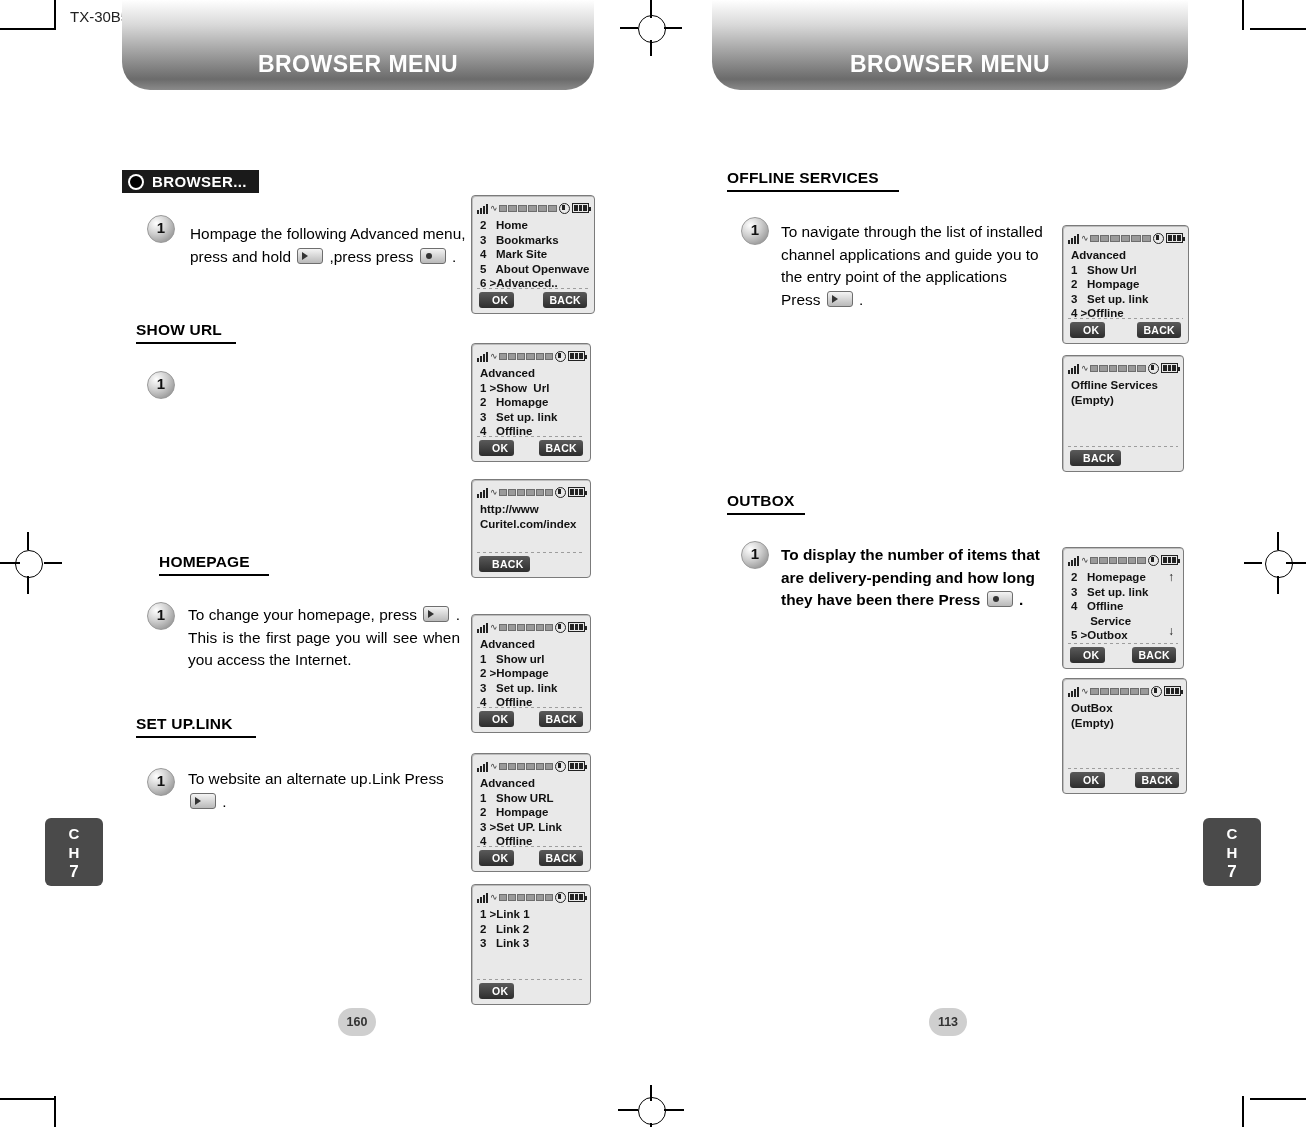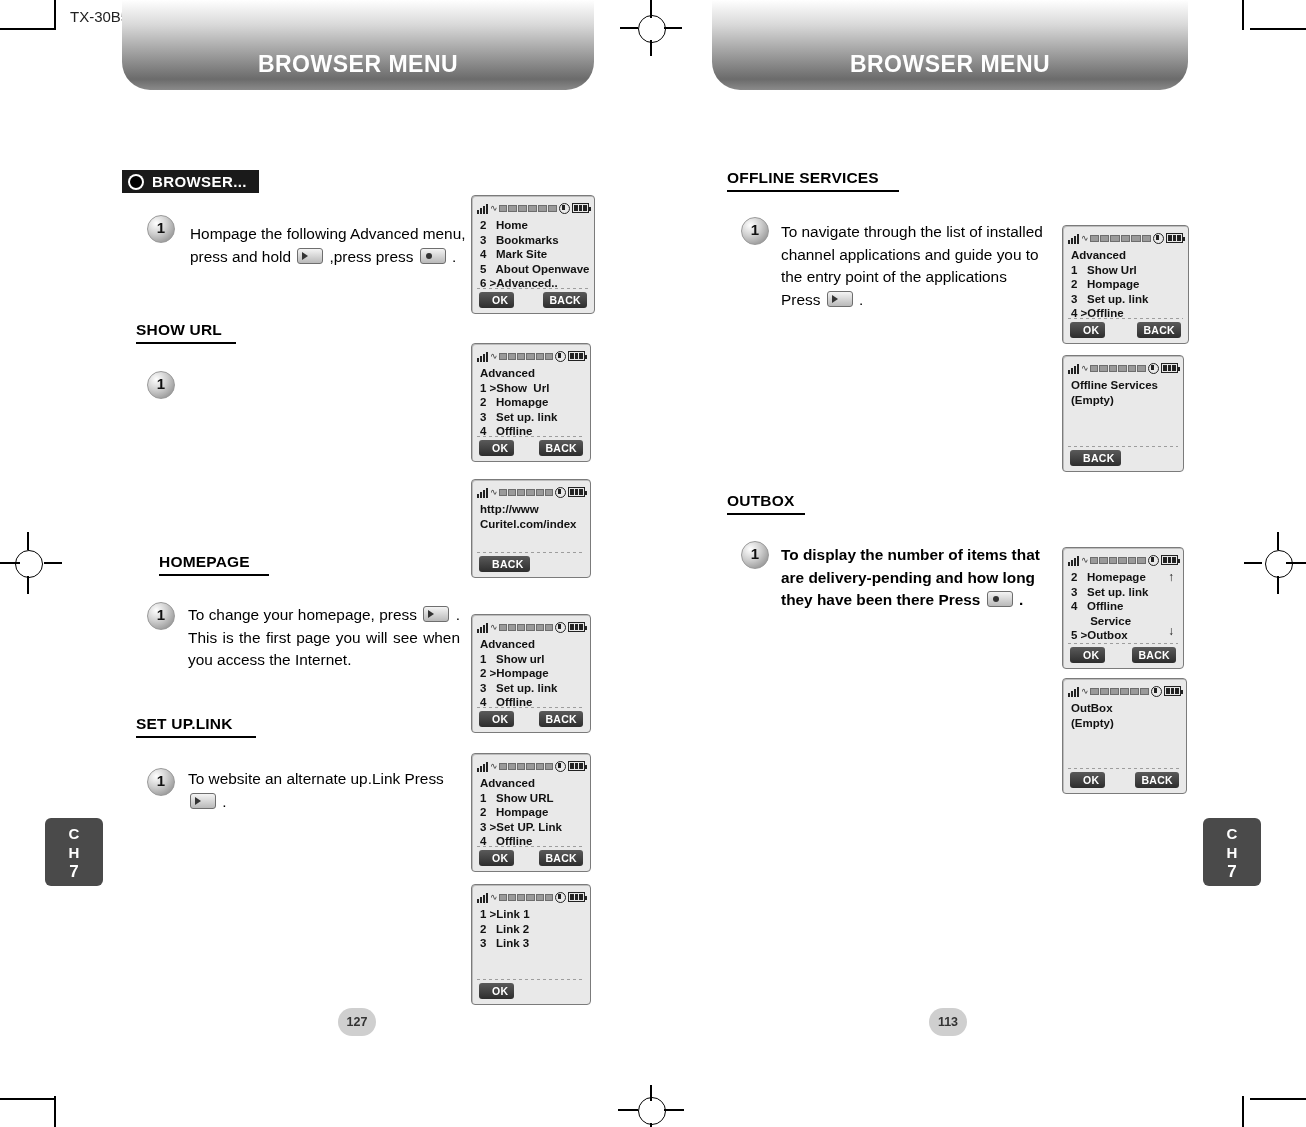--- a/index.html
+++ b/index.html
@@ -490,21 +490,21 @@
       <div class="sk left">OK</div>
     </div>
   </div>
 
   <div class="chtab" style="left:45px; top:818px;">
     <div>C</div>
     <div>H</div>
     <div class="n">7</div>
   </div>
 
-  <div class="pagenum" style="left:338px; top:1008px;">127</div>
+  <div class="pagenum" style="left:338px; top:1008px;">160</div>
 
   <div class="banner" style="left:712px; top:0; width:476px;">
     <div class="title">BROWSER MENU</div>
   </div>
 
   <div class="sec-head" style="left:727px; top:169px; width:172px;">
     <span>OFFLINE SERVICES</span>
   </div>
   <div class="bullet" style="left:741px; top:217px;">
     <span>1</span>

